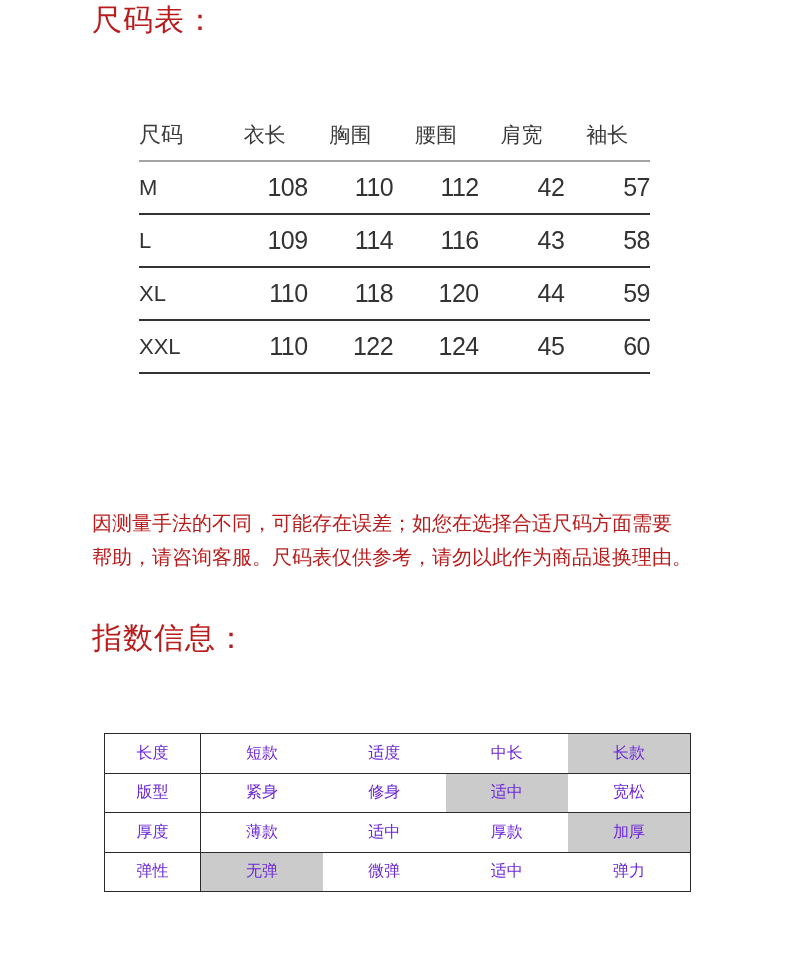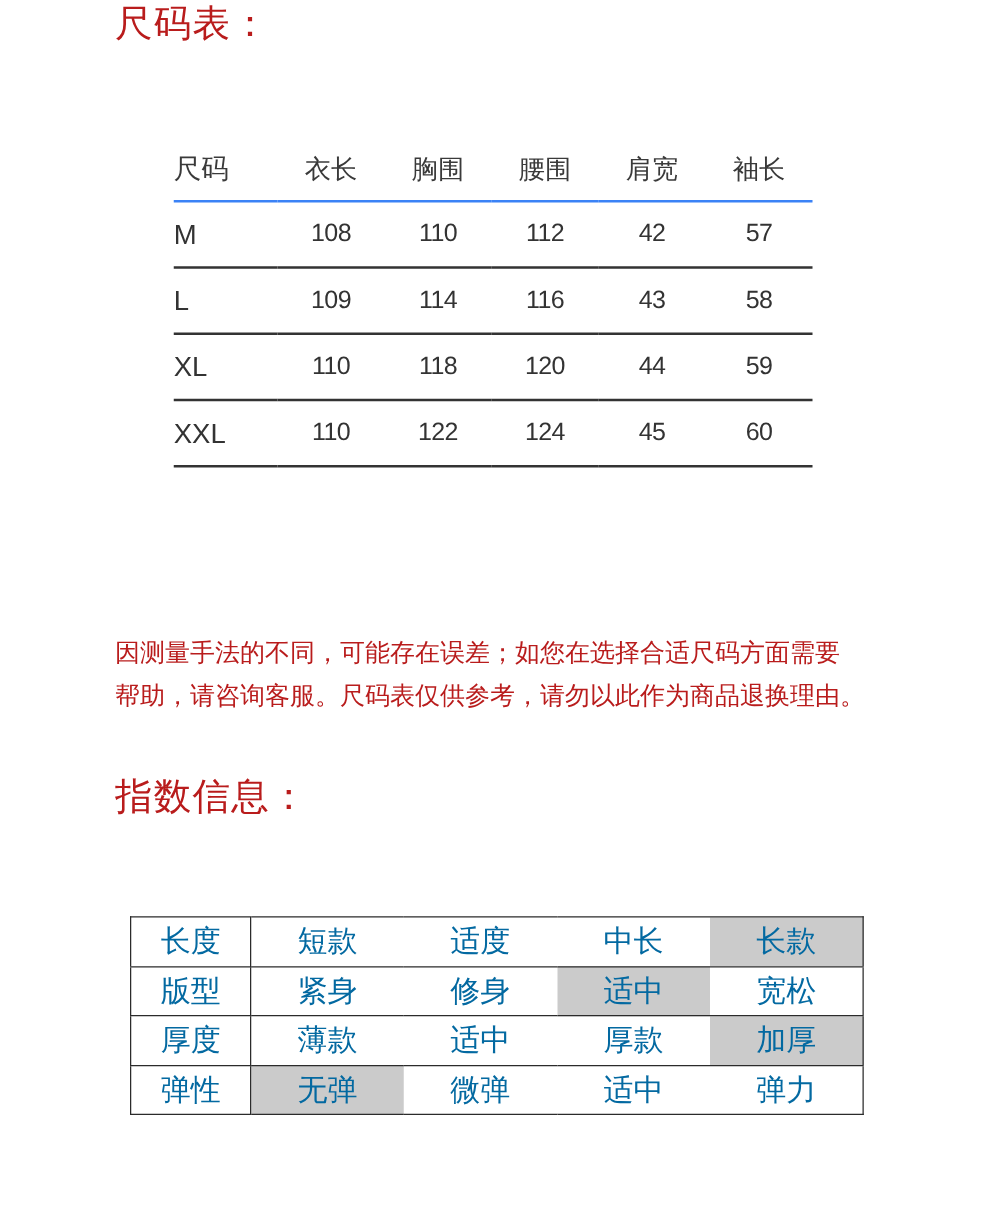--- a/index.html
+++ b/index.html
@@ -5,27 +5,27 @@
   html,body{margin:0;padding:0;background:#fff;}
   body{font-family:"Liberation Sans","DejaVu Sans",sans-serif;-webkit-font-smoothing:antialiased;}
   .page{position:relative;width:790px;height:966px;background:#ffffff;overflow:hidden;}
 
   .sec-title{position:absolute;left:92px;font-size:30px;line-height:40px;color:#b91c1c;letter-spacing:1px;white-space:nowrap;}
   #size-title{top:0;}
   #index-title{top:618px;}
 
   
   table.size{position:absolute;left:139px;top:110px;width:511px;border-collapse:collapse;table-layout:fixed;}
-  table.size th{height:50px;font-size:21px;font-weight:normal;color:#3a3a3a;border-bottom:2px solid #3b82f6;text-align:center;vertical-align:middle;padding:0;}
-  table.size td{height:51px;font-size:20px;color:#333;border-bottom:2px solid #333;text-align:center;vertical-align:middle;padding:0;letter-spacing:-0.5px;}
+  table.size th{height:50px;font-size:21px;font-weight:normal;color:#3a3a3a;border-bottom:2px solid #a3a3a3;text-align:center;vertical-align:middle;padding:0;}
+  table.size td{height:51px;font-size:25px;color:#333;border-bottom:2px solid #333;text-align:right;vertical-align:middle;padding:0;letter-spacing:-0.5px;}
   table.size th.c0, table.size td.c0{text-align:left;font-size:22px;letter-spacing:0;}
 
   
   table.idx{position:absolute;left:104px;top:733px;width:586px;border-collapse:collapse;table-layout:fixed;border:1.5px solid #2b2b2b;}
-  table.idx td{height:38.5px;font-size:24px;color:#0369a1;text-align:center;vertical-align:middle;padding:0;border-bottom:1.5px solid #2b2b2b;}
+  table.idx td{height:38.5px;font-size:16px;color:#6d28d9;text-align:center;vertical-align:middle;padding:0;border-bottom:1.5px solid #2b2b2b;}
   table.idx tr:last-child td{border-bottom:none;}
   table.idx td.lbl{border-right:1.5px solid #2b2b2b;}
 
   .disclaimer{position:absolute;left:92px;top:506px;font-size:20px;line-height:34px;color:#b91c1c;white-space:nowrap;}
 </style>
 </head>
 <body>
 
 <div class="page">
 

